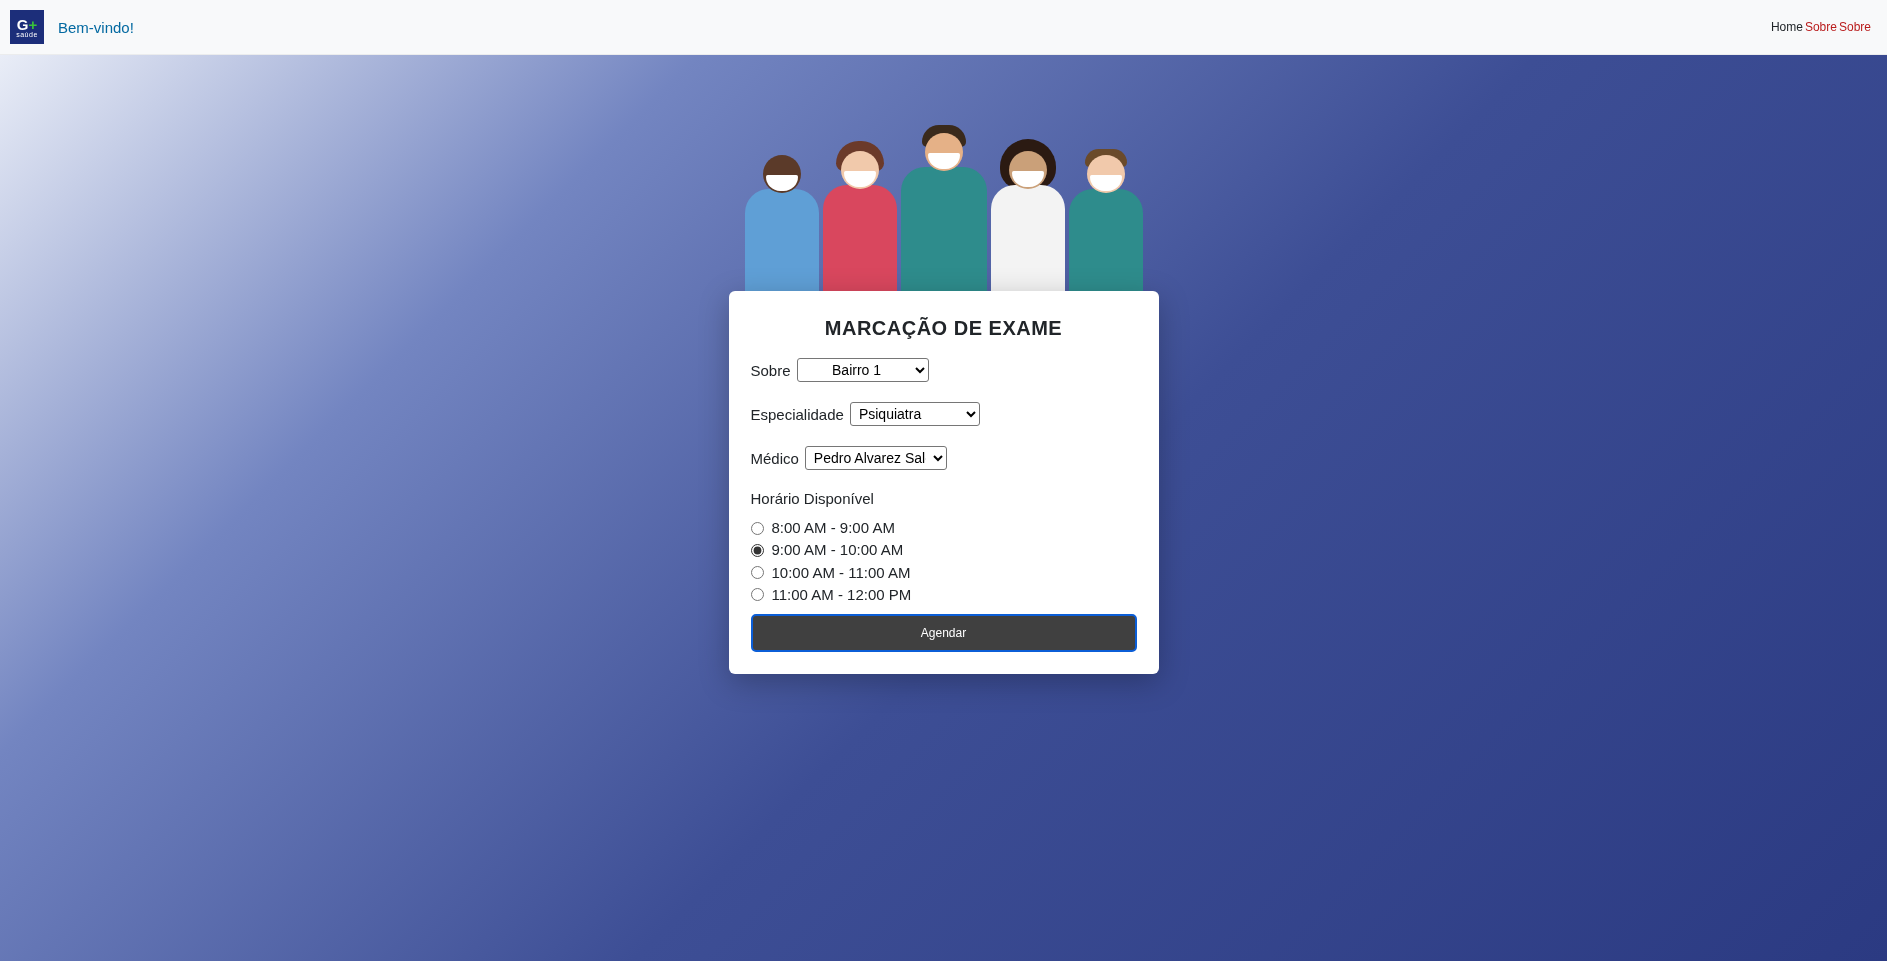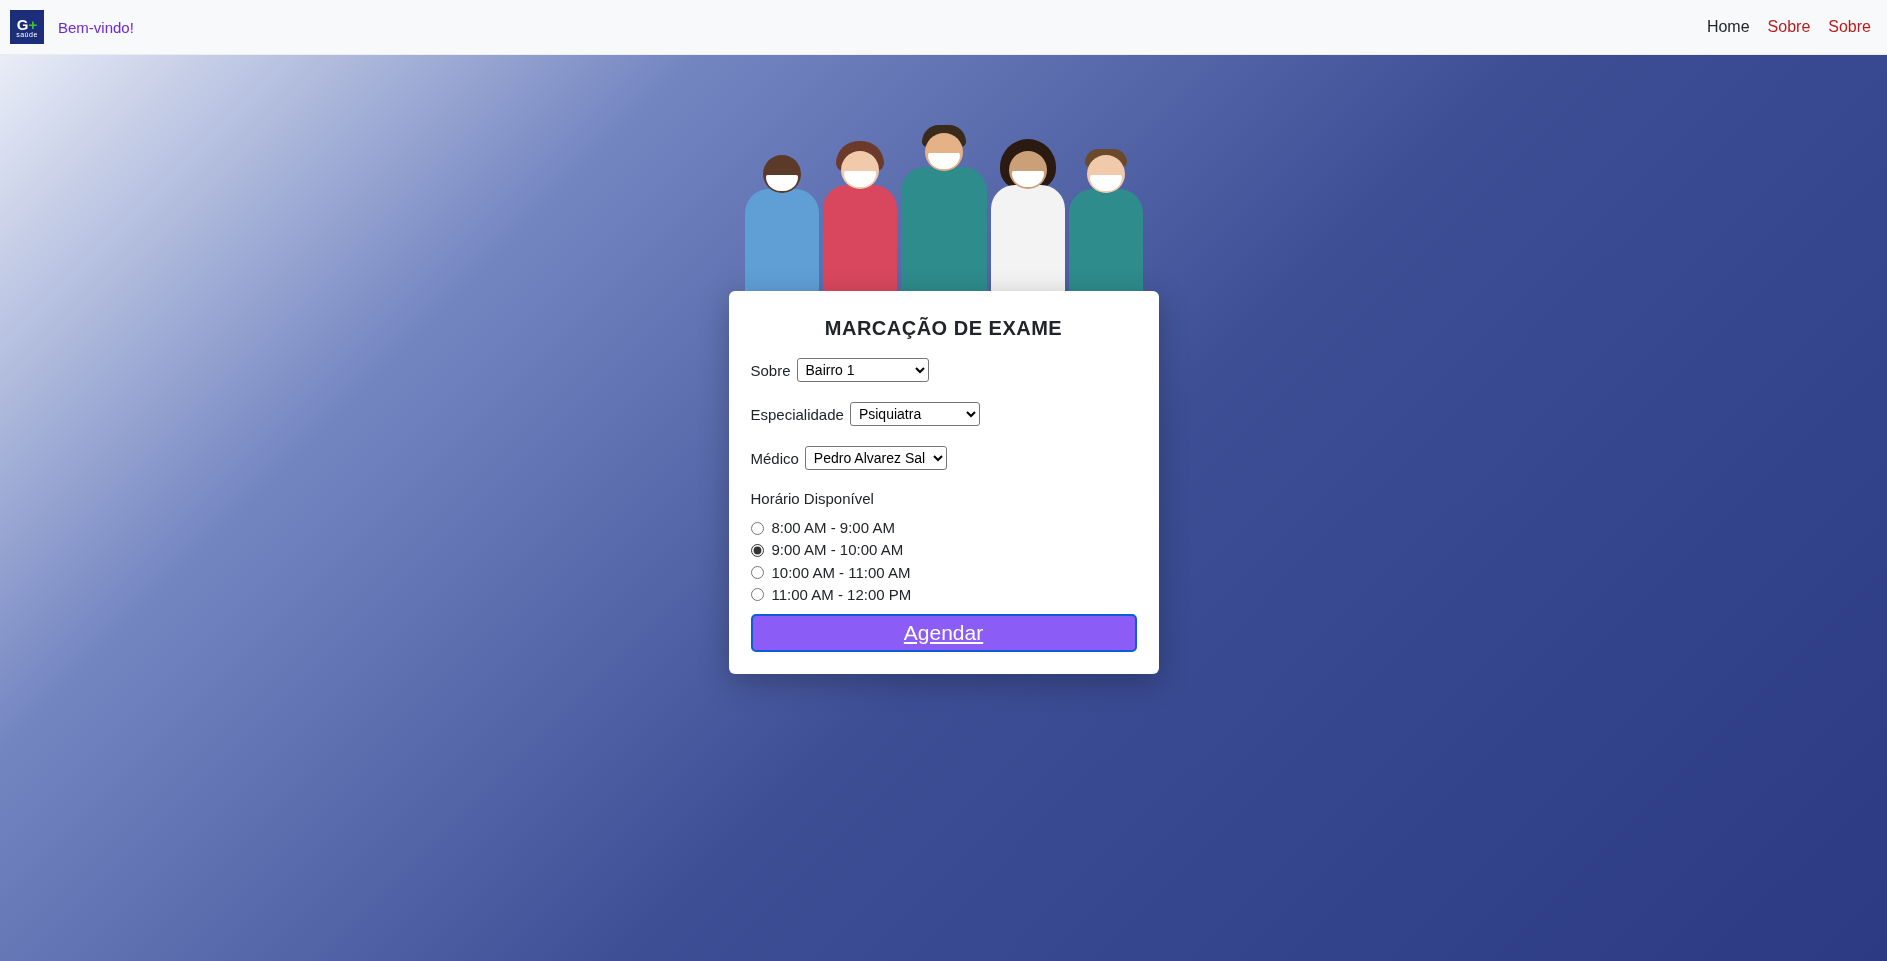--- a/index.html
+++ b/index.html
@@ -49,27 +49,27 @@
     font-size: 15px;
     font-weight: 700;
   }
   .logo-sub {
     font-size: 7px;
     color: #ffffff;
     letter-spacing: 0.5px;
     margin-top: -1px;
   }
   .welcome {
-    color: #6d28d9;
+    color: #0369a1;
     font-size: 15px;
   }
   .navbar-right {
     display: flex;
-    gap: 18px;
-    font-size: 16px;
+    gap: 2px;
+    font-size: 12px;
   }
   .nav-link {
     color: #b91c1c;
     cursor: pointer;
   }
   .nav-link.active {
     color: #212529;
   }
 
   
@@ -141,21 +141,21 @@
   .form-row label { white-space: nowrap; }
   .form-row select {
     font-size: 14px;
     padding: 2px 4px;
     border: 1px solid #767676;
     border-radius: 3px;
     background: #fff;
     min-width: 130px;
     height: 24px;
   }
-  select.bairro { width: 132px; }
+  select.bairro { width: 132px; text-align: center; }
   select.espec  { width: 112px; }
   select.medico { width: 142px; }
 
   .section-label {
     font-size: 15px;
     margin-bottom: 10px;
   }
   .radio-list { margin-bottom: 8px; }
   .radio-item {
     display: flex;
@@ -169,25 +169,24 @@
     width: 13px; height: 13px; margin:0;
     accent-color: #333;
   }
 
   .btn-primary {
     display: block;
     width: 100%;
     height: 38px;
     border-radius: 5px;
     border: 2px solid #0b5ed7;
-    background: #8b5cf6;
+    background: #404040;
     color: #ffffff;
-    font-size: 21px;
+    font-size: 12px;
     cursor: pointer;
-    text-decoration: underline;
   }
 </style>
 </head>
 <body>
 
 <div class="navbar">
   <div class="navbar-left">
     <div class="logo-box">
       <div class="logo-top">
         <span>G</span>

